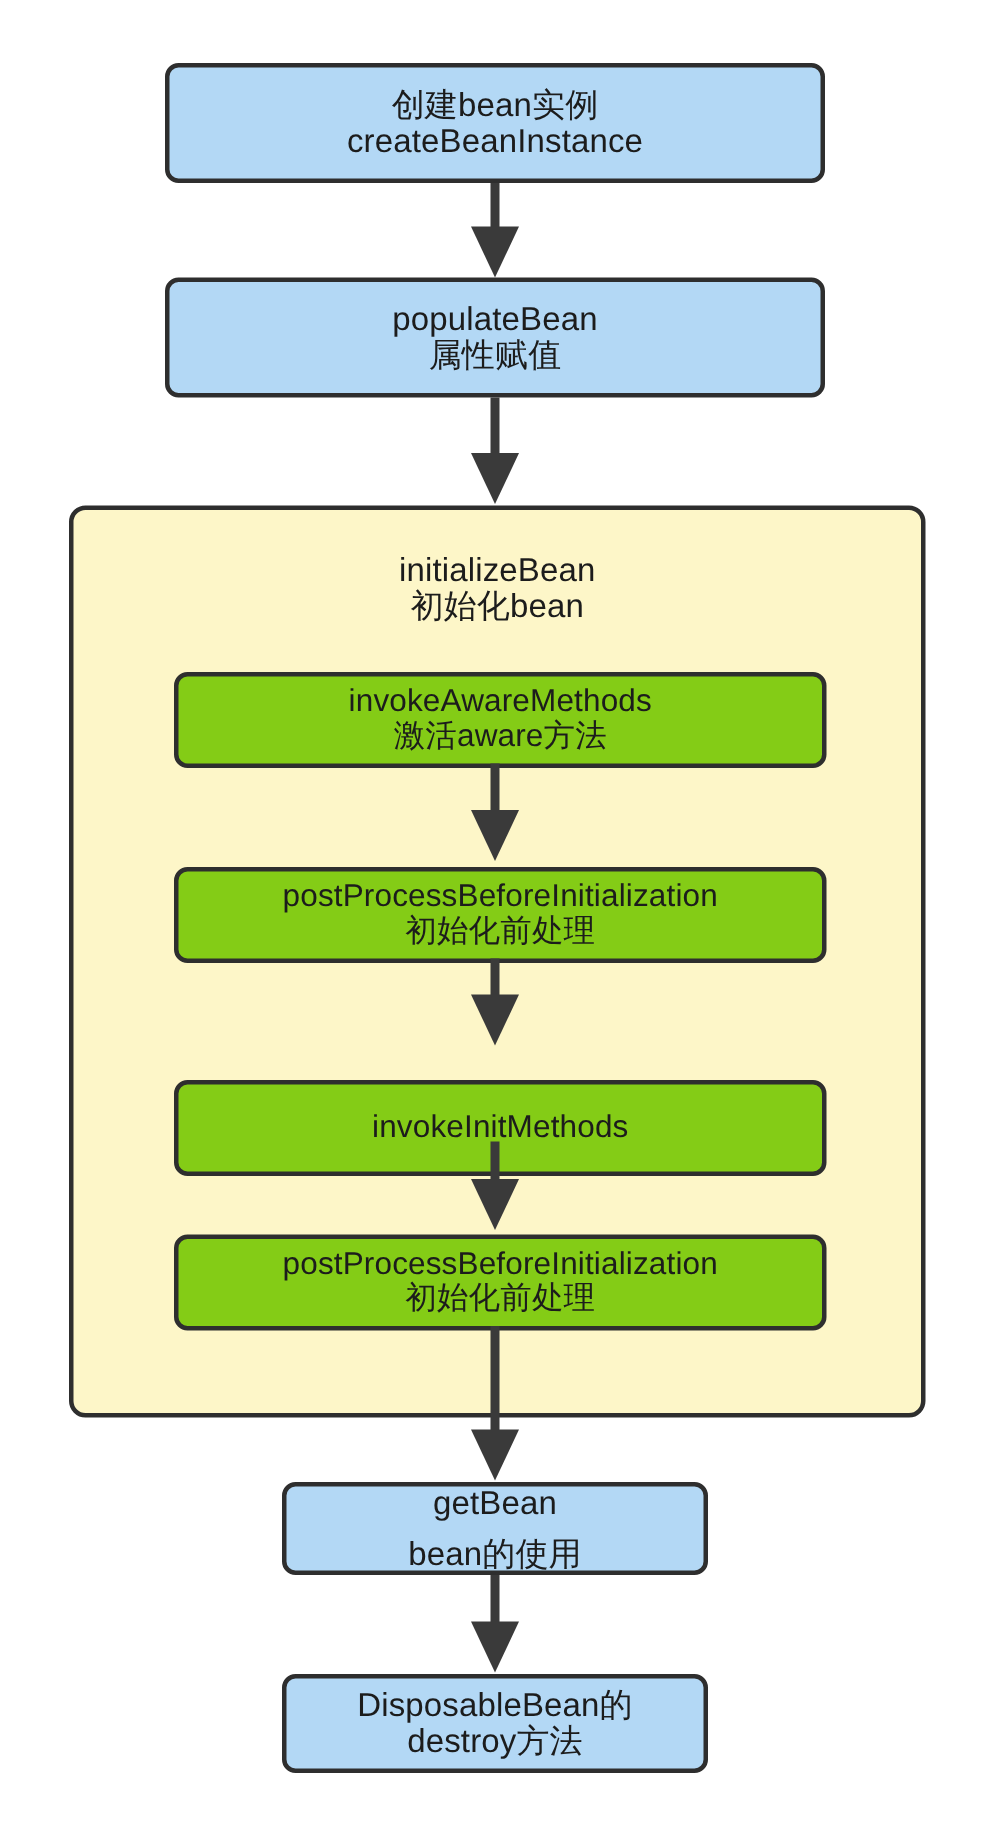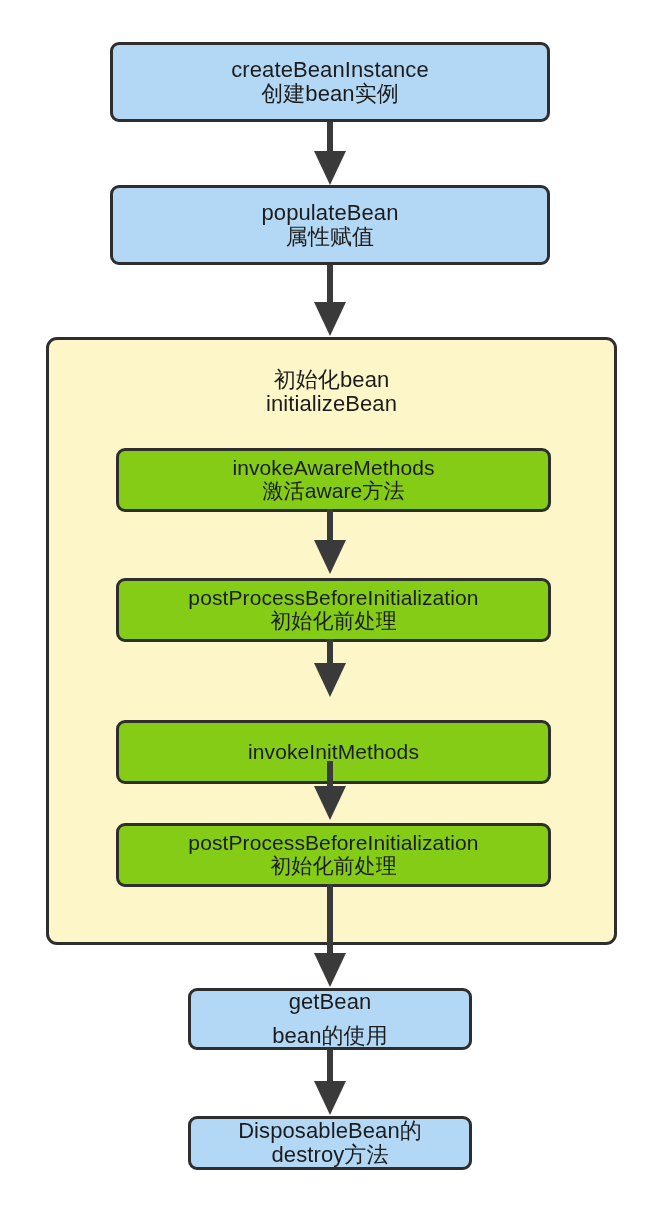--- a/index.html
+++ b/index.html
@@ -86,21 +86,21 @@
   #node-invoke-init-methods               { top: 380px; }
   #node-post-process-after-initialization { top: 483px; }
 
   
   #node-get-bean {
     left: 188px; top: 988px; width: 284px; height: 62px;
     font-size: 22px;
     gap: 10px;
   }
   #node-disposable-bean-destroy {
-    left: 188px; top: 1116px; width: 284px; height: 54px;
+    left: 188px; top: 1116px; width: 284px; height: 66px;
     font-size: 22px;
   }
 
   
   .connector {
     position: absolute;
     width: 0;
   }
   .connector .stem {
     position: absolute;
@@ -146,44 +146,44 @@
   #arrow-getbean-to-disposable { left: 330px; top: 1050px; height: 66px; }
   #arrow-getbean-to-disposable .stem { height: 32px; }
   #arrow-getbean-to-disposable .head { top: 31px; }
 </style>
 </head>
 <body>
 
 <div class="canvas">
 
   <div class="node blue" id="node-create-bean-instance">
+    <span class="ln">创建bean实例</span>
     <span class="ln">createBeanInstance</span>
-    <span class="ln">创建bean实例</span>
   </div>
 
   <div class="connector" id="arrow-create-to-populate">
     <div class="stem"></div>
     <div class="head"></div>
   </div>
 
   <div class="node blue" id="node-populate-bean">
     <span class="ln">populateBean</span>
     <span class="ln">属性赋值</span>
   </div>
 
   <div class="connector" id="arrow-populate-to-initialize">
     <div class="stem"></div>
     <div class="head"></div>
   </div>
 
   <div class="node group" id="node-initialize-bean">
 
     <div class="group-title">
+      <span class="ln">initializeBean</span>
       <span class="ln">初始化bean</span>
-      <span class="ln">initializeBean</span>
     </div>
 
     <div class="node orange inner" id="node-invoke-aware-methods">
       <span class="ln">invokeAwareMethods</span>
       <span class="ln">激活aware方法</span>
     </div>
 
     <div class="node orange inner" id="node-post-process-before-initialization">
       <span class="ln">postProcessBeforeInitialization</span>
       <span class="ln">初始化前处理</span>

